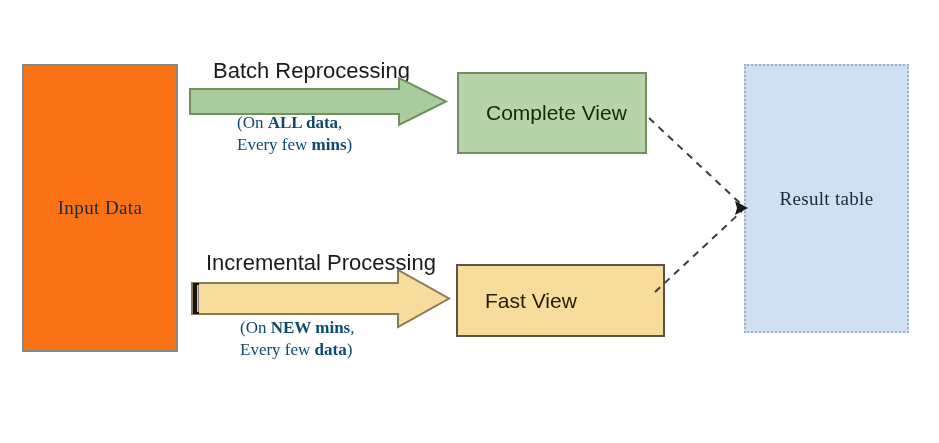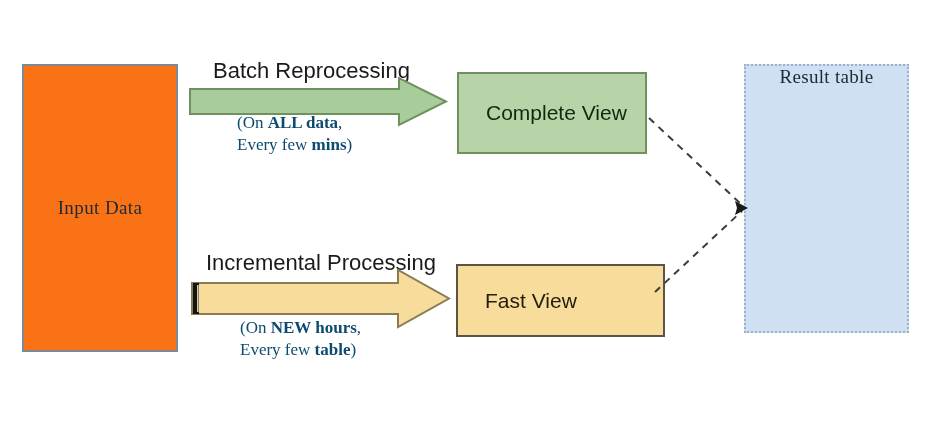--- a/index.html
+++ b/index.html
@@ -43,20 +43,21 @@
   .result-box {
     position: absolute;
     left: 744px;
     top: 64px;
     width: 165px;
     height: 269px;
     background: #cfe0f2;
     border: 2px dotted #9ab0cc;
     box-sizing: border-box;
     display: flex;
+    align-items: center;
     justify-content: center;
   }
   .result-box .label {
     font-family: "Liberation Serif", serif;
     font-size: 19px;
     color: #1c2a36;
     letter-spacing: 0.3px;
   }
 
   
@@ -134,22 +135,22 @@
   </div>
 
   <div class="arrow-title batch">Batch Reprocessing</div>
   <div class="arrow-sub batch">
     <div><span>(On </span><b>ALL data</b><span>,</span></div>
     <div><span>Every few </span><b>mins</b><span>)</span></div>
   </div>
 
   <div class="arrow-title incremental">Incremental Processing</div>
   <div class="arrow-sub incremental">
-    <div><span>(On </span><b>NEW hours</b><span>,</span></div>
-    <div><span>Every few </span><b>table</b><span>)</span></div>
+    <div><span>(On </span><b>NEW mins</b><span>,</span></div>
+    <div><span>Every few </span><b>data</b><span>)</span></div>
   </div>
 
   <div class="view-box complete-view">
     <span class="label">Complete View</span>
   </div>
 
   <div class="view-box fast-view">
     <span class="label">Fast View</span>
   </div>
 

